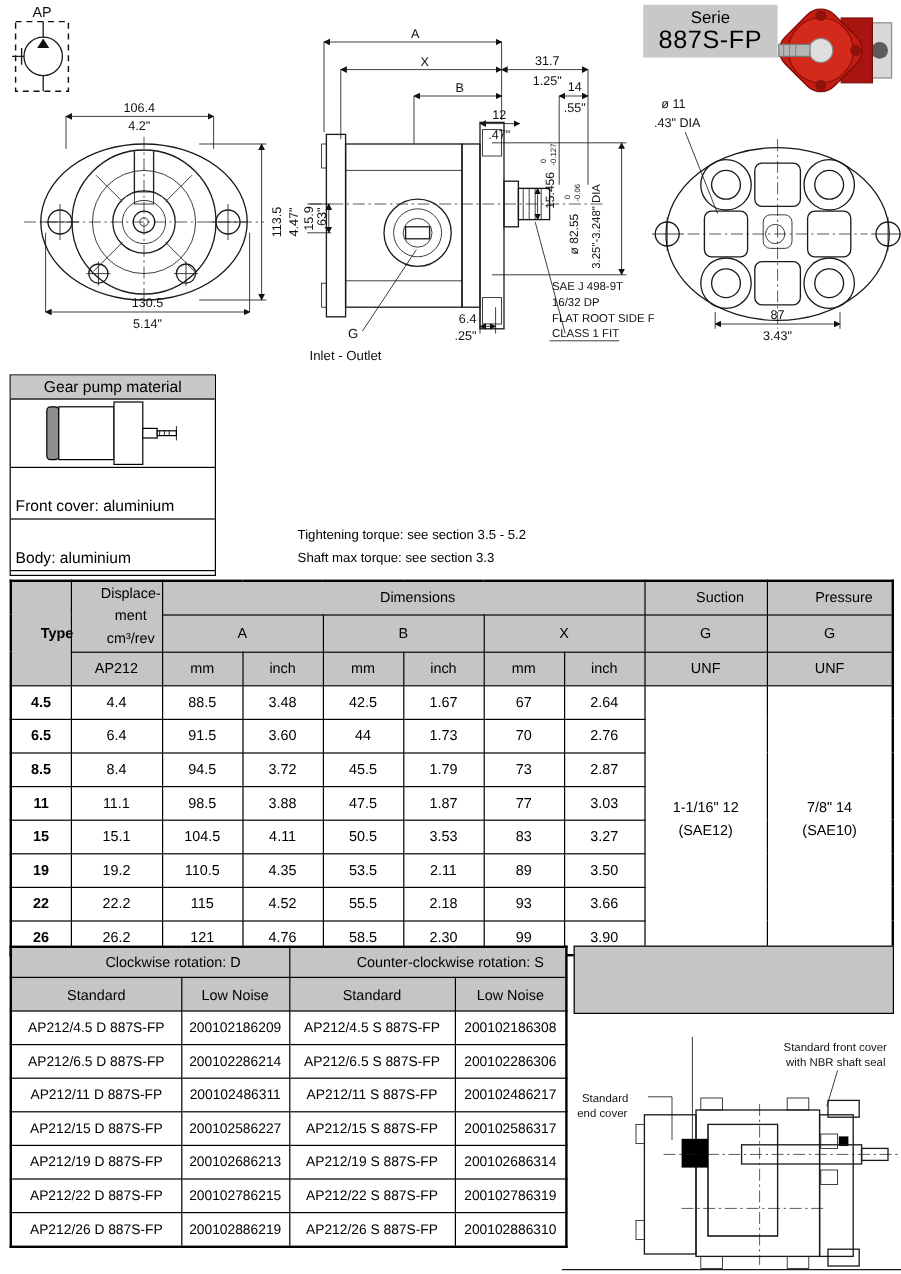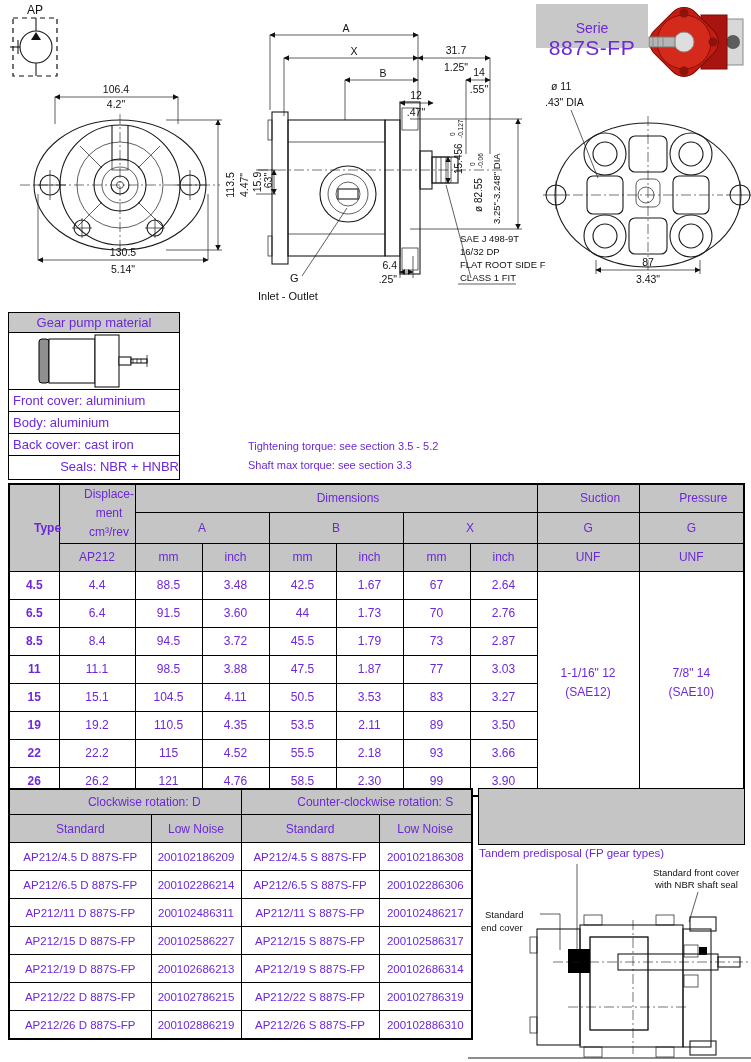--- a/index.html
+++ b/index.html
@@ -1,36 +1,36 @@
 <!DOCTYPE html>
 <html><head>
 <meta charset="utf-8">
 <style>
   html,body{margin:0;padding:0;background:#fff;}
   .page{position:relative;width:751px;height:1062px;background:#fff;overflow:hidden;
-        font-family:"Liberation Sans", sans-serif;color:#6d28d9;}
+        font-family:"Liberation Sans", sans-serif;color:#000000;}
   .abs{position:absolute;}
   svg text{font-family:"Liberation Sans", sans-serif;fill:#111;}
   .ln{stroke:#1a1a1a;stroke-width:1.1;fill:none;}
   .thin{stroke:#1a1a1a;stroke-width:.7;fill:none;}
   .cl{stroke:#1a1a1a;stroke-width:.6;fill:none;stroke-dasharray:10 3 2 3;}
   .dimtxt{font-size:10.5px;}
   .smalltxt{font-size:9.5px;}
 
   
   .serie-box{left:536px;top:4px;width:112px;height:44px;background:#c8c8c8;text-align:center;}
-  .serie-box .l1{font-size:14px;padding-top:16px;}
+  .serie-box .l1{font-size:14px;padding-top:2px;}
   .serie-box .l2{font-size:21px;letter-spacing:.5px;}
 
   
   .mat-box{left:8px;top:312px;width:170px;height:166px;border:1px solid #000;background:#fff;}
   .mat-title{background:#c8c8c8;border-bottom:1px solid #000;text-align:center;font-size:13px;
              height:19px;line-height:19px;}
   .mat-draw{height:56px;border-bottom:1px solid #000;}
-  .mat-row{font-size:13px;height:21px;line-height:21px;padding-left:4px;border-bottom:1px solid #000;}
+  .mat-row{font-size:13px;height:21px;line-height:21px;padding-left:4px;border-bottom:1px solid #000;margin-top:21px;}
   .mat-row:last-child{border-bottom:none;text-align:right;}
 
   .notes{left:205px;top:437px;font-size:11px;line-height:19px;margin-left:43px;}
 
   
   table{border-collapse:collapse;}
   .dim-table{left:8px;top:483px;width:735px;table-layout:fixed;}
   .dim-table th,.dim-table td{border:1px solid #000;font-size:12px;text-align:center;padding:0;}
   .dim-table{border:2px solid #000;}
   .dim-table th{background:#c5c5c5;font-weight:normal;}
@@ -499,21 +499,20 @@
         <tr>
           <td>AP212/26 D 887S-FP</td>
           <td>200102886219</td>
           <td>AP212/26 S 887S-FP</td>
           <td>200102886310</td>
         </tr>
       </tbody>
   </table>
 
   <div class="abs gray-box"></div>
-  <div class="abs tandem-title">Tandem predisposal (FP gear types)</div>
 
   <svg class="abs" style="left:468px;top:862px" width="283" height="200" viewBox="0 0 283 200">
     <defs>
       <pattern id="hX" patternUnits="userSpaceOnUse" width="5" height="5" patternTransform="rotate(45)">
         <line x1="0" y1="0" x2="0" y2="5" stroke="#444" stroke-width="1"></line>
       </pattern>
       <pattern id="hX2" patternUnits="userSpaceOnUse" width="4" height="4" patternTransform="rotate(-45)">
         <line x1="0" y1="0" x2="0" y2="4" stroke="#666" stroke-width=".8"></line>
       </pattern>
     </defs>

